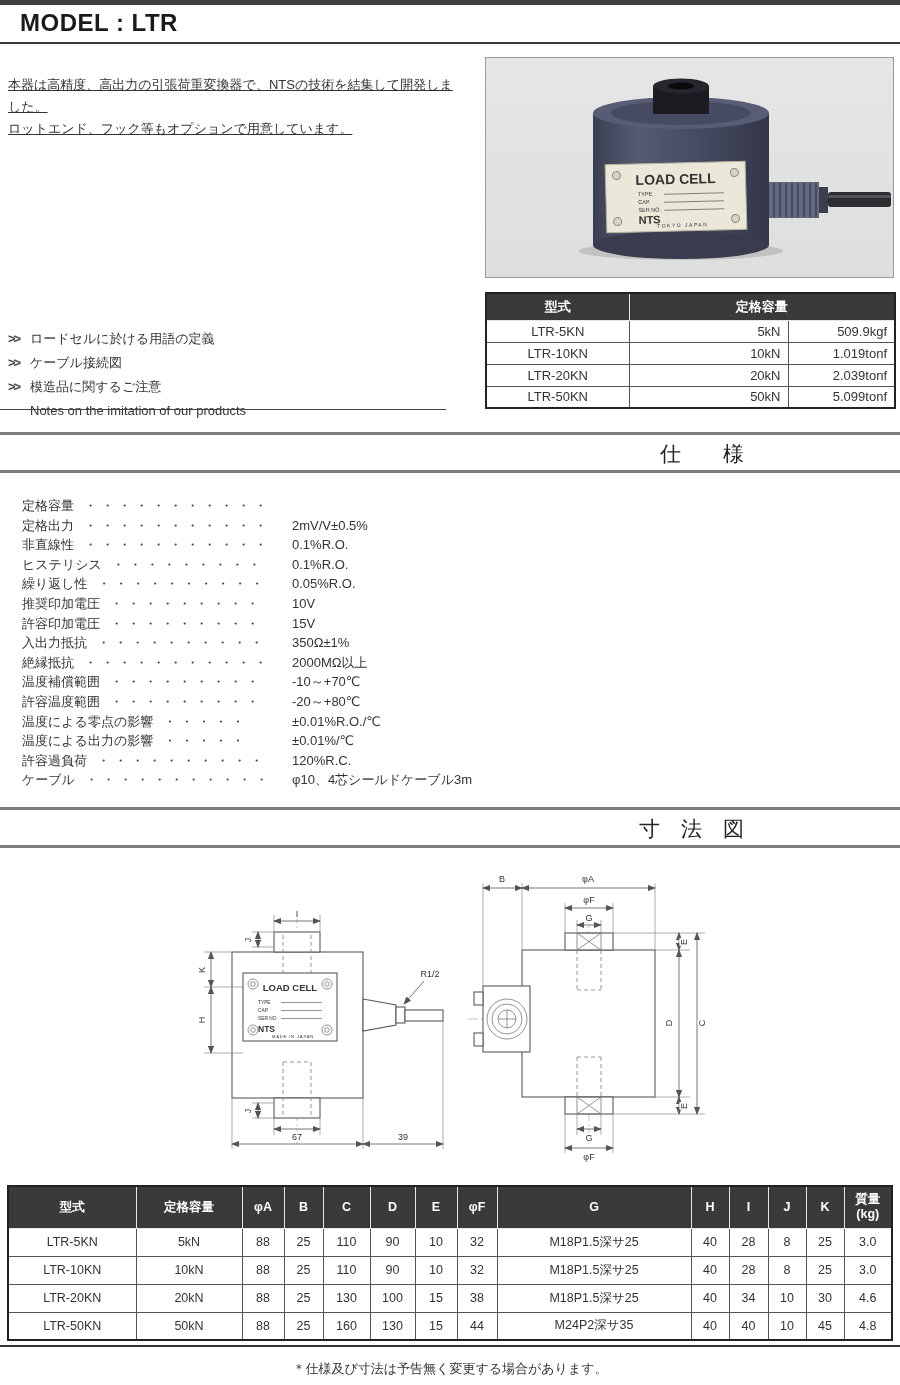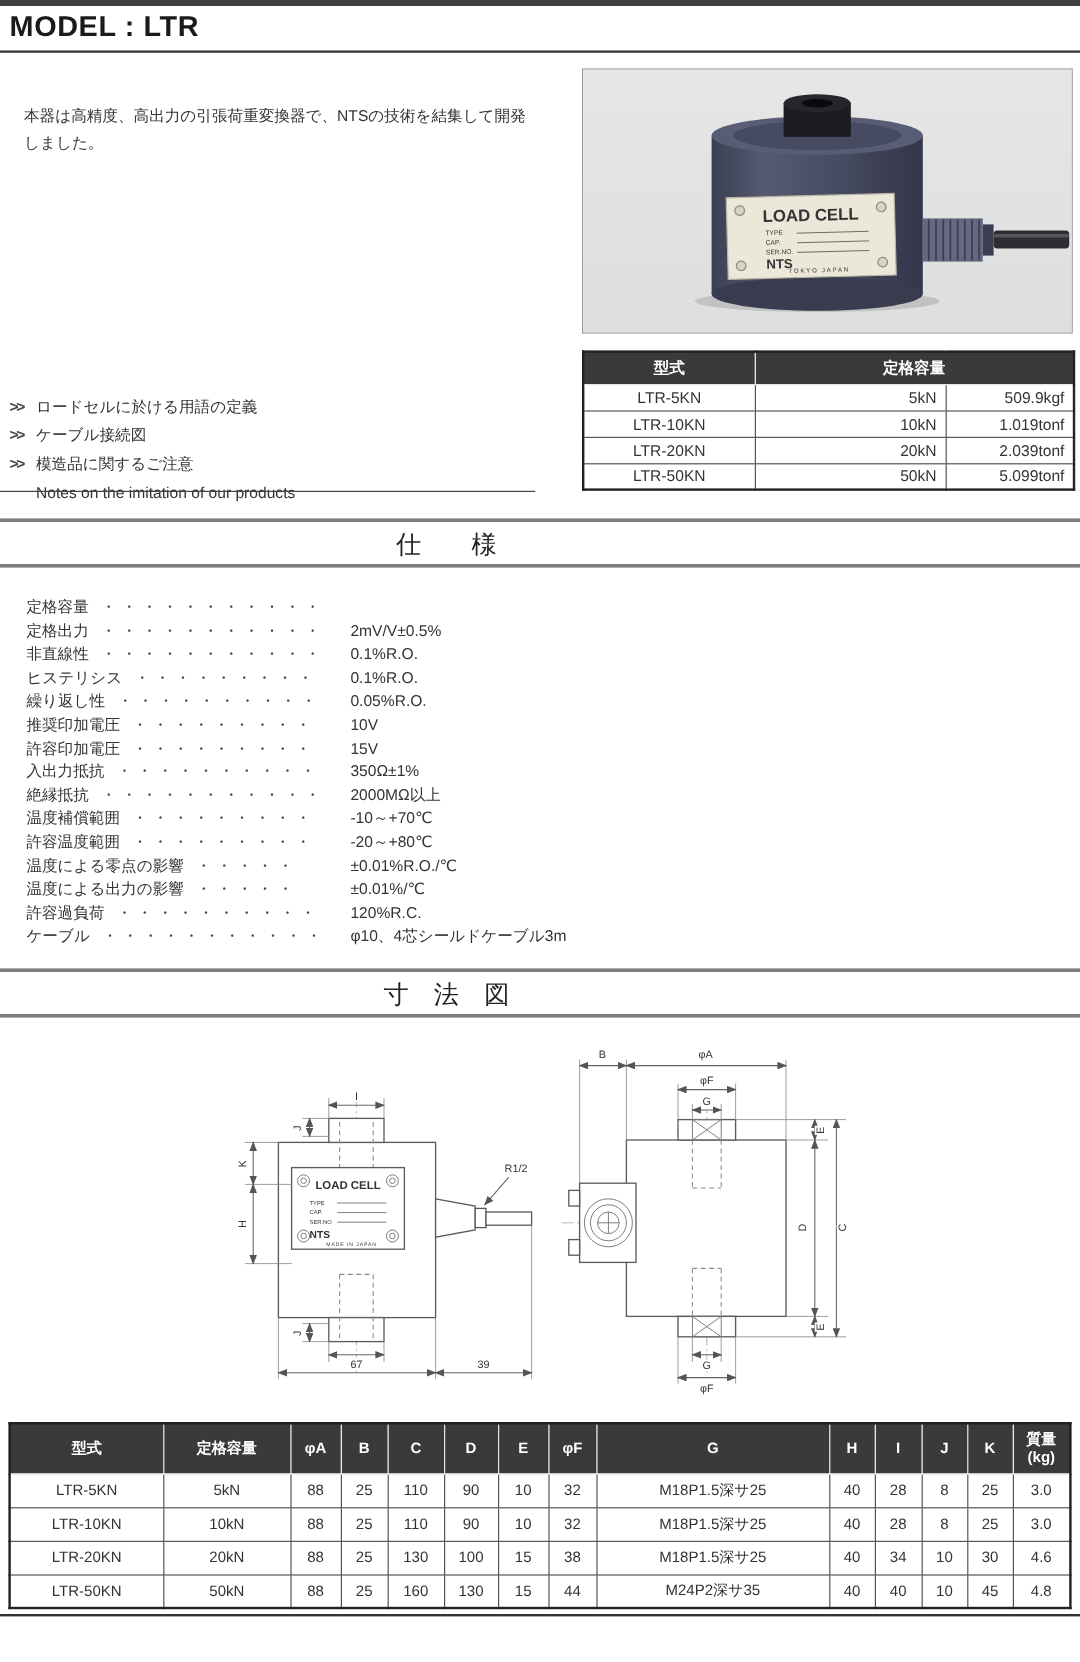--- a/index.html
+++ b/index.html
@@ -1,41 +1,41 @@
 <!DOCTYPE html>
 <html><head>
 <meta charset="utf-8">
 <style>
   * { margin:0; padding:0; box-sizing:border-box; }
   body { background:#fff; font-family:"Liberation Sans","DejaVu Sans",sans-serif; color:#333; }
   .page { position:relative; width:900px; height:1385px; background:#fff; overflow:hidden; }
 
   .topbar { position:absolute; left:0; top:0; width:900px; height:5px; background:#3f3f3f; }
-  .title { position:absolute; left:8px; top:9px; font-size:24px; font-weight:bold; color:#1a1a1a; letter-spacing:0.5px; }
+  .title { position:absolute; left:20px; top:9px; font-size:24px; font-weight:bold; color:#1a1a1a; letter-spacing:0.5px; }
   .title-rule { position:absolute; left:0; top:42px; width:900px; height:2px; background:#3a3a3a; }
 
   .intro { position:absolute; left:8px; top:74px; width:452px; font-size:13px; line-height:22px; color:#333; }
-  .intro p { margin:12px; }
+  .intro p { margin:0;text-decoration:underline; }
 
   .links { position:absolute; left:8px; top:327px; width:452px; font-size:13px; line-height:24px; }
   .link-row { display:flex; cursor:pointer; }
   .link-prefix { width:22px; color:#444; font-weight:bold; letter-spacing:-2px; }
   .links-rule { position:absolute; left:0; top:409px; width:446px; height:1px; background:#444; }
 
   .photo-box { position:absolute; left:485px; top:57px; width:409px; height:221px; border:1px solid #9a9a9a; background:#fff; }
 
   table { border-collapse:collapse; table-layout:fixed;padding-left:20px; }
   .cap-table { position:absolute; left:485px; top:292px; width:409px; border:2px solid #222; font-size:13px; }
   .cap-table th { background:#3a3a3a; color:#fff; font-weight:bold; height:27px; border:1px solid #e6e6e6; font-size:13px; }
   .cap-table td { height:22px; border:1px solid #555; background:#fff; }
   .cap-table td.c { text-align:center; }
   .cap-table td.r { text-align:right; padding-right:7px; }
 
   .rule { position:absolute; left:0; width:900px; height:3px; background:#7d7d7d; }
-  .sec-title { position:absolute; left:0; width:744px; text-align:center; font-size:21px; color:#222; font-weight:normal; }
+  .sec-title { position:absolute; left:0; width:744px; text-align:right; font-size:21px; color:#222; font-weight:normal; }
 
   .spec-list { position:absolute; left:22px; top:496px; width:625px; font-size:13px; }
   .spec-row { display:flex; height:19.6px; line-height:19.6px; white-space:nowrap; }
   .spec-label { flex:none; }
   .spec-dots { flex:1 1 auto; overflow:hidden; margin:0 8px 0 10px; letter-spacing:4px; color:#444; }
   .spec-value { flex:none; width:355px; }
 
   .drawing-wrap { position:absolute; left:0; top:855px; width:900px; height:325px; }
 
   .dim-table { position:absolute; left:7px; top:1185px; width:886px; border:2px solid #222; font-size:12.5px; }
@@ -59,20 +59,21 @@
 <body>
 
 <div class="page">
 
   <div class="topbar"></div>
   <div class="title">MODEL : LTR</div>
   <div class="title-rule"></div>
 
   <div class="intro">
     <p>本器は高精度、高出力の引張荷重変換器で、NTSの技術を結集して開発しました。</p>
+    <p>ロットエンド、フック等もオプションで用意しています。</p>
   </div>
 
   <div class="links">
     <div class="link-row">
       <span class="link-prefix">&gt;&gt;</span>
       <span>ロードセルに於ける用語の定義</span>
     </div>
     <div class="link-row">
       <span class="link-prefix">&gt;&gt;</span>
       <span>ケーブル接続図</span>
@@ -527,14 +528,15 @@
       <td>40</td>
       <td>40</td>
       <td>10</td>
       <td>45</td>
       <td>4.8</td>
     </tr>
   </tbody>
     </table>
 
   <div class="bottom-rule"></div>
+  <div class="footnote">＊仕様及び寸法は予告無く変更する場合があります。</div>
 
 </div>
 
 </body></html>

